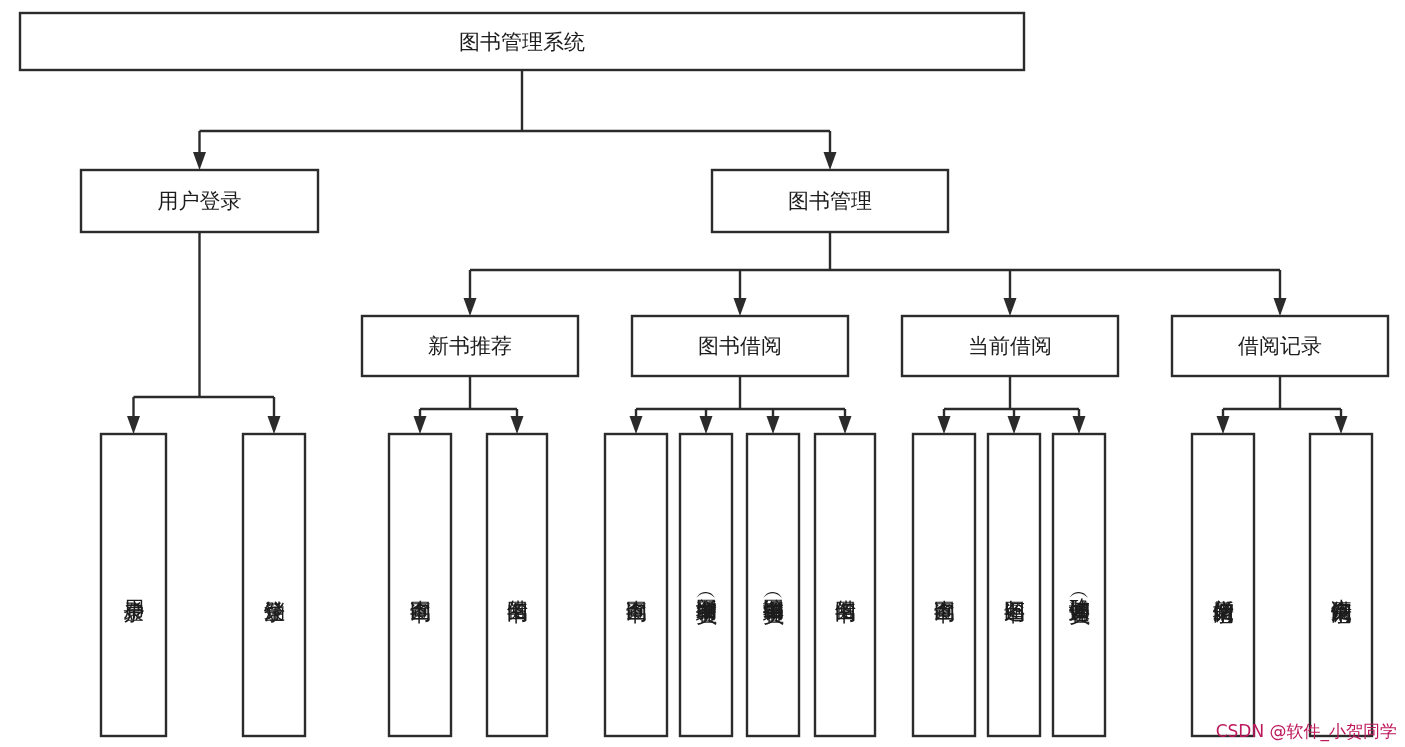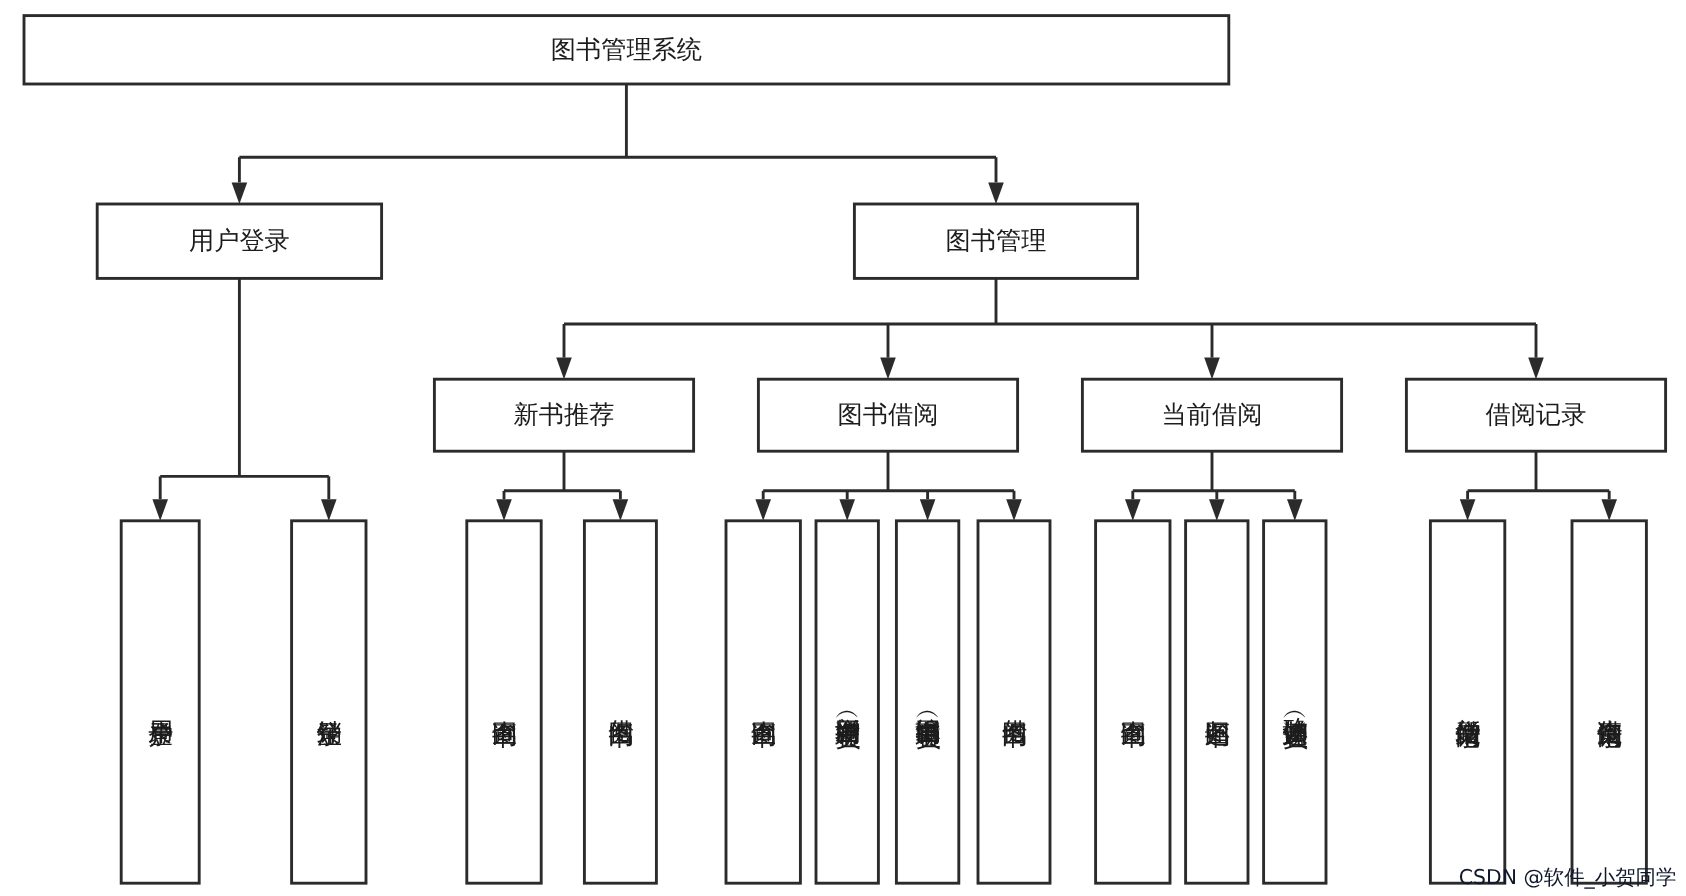--- a/index.html
+++ b/index.html
@@ -60,21 +60,21 @@
     white-space: nowrap;
     pointer-events: none;
     user-select: none;
   }
   .watermark {
     position: absolute;
     right: 8px;
     bottom: 4px;
     font-family: "DejaVu Sans", "Liberation Sans", sans-serif;
     font-size: 17px;
-    color: #0f172a;
+    color: #be185d;
     white-space: nowrap;
     user-select: none;
   }
 </style>
 </head>
 <body>
 
 <div id="stage">
 
   <svg id="chart-svg" viewBox="0 0 1405 747">

